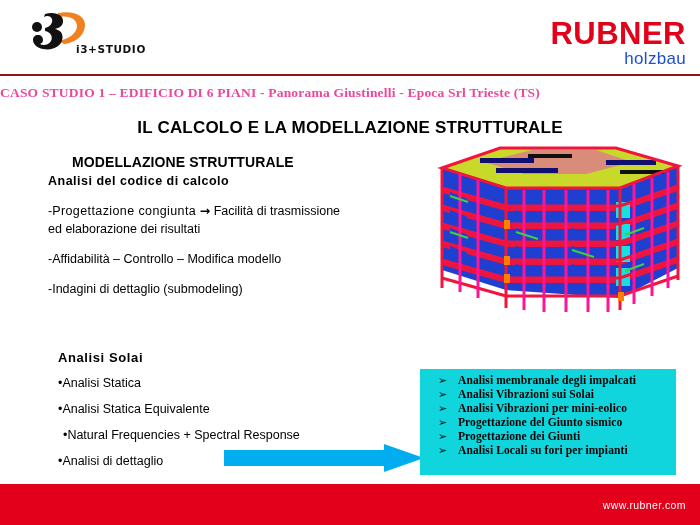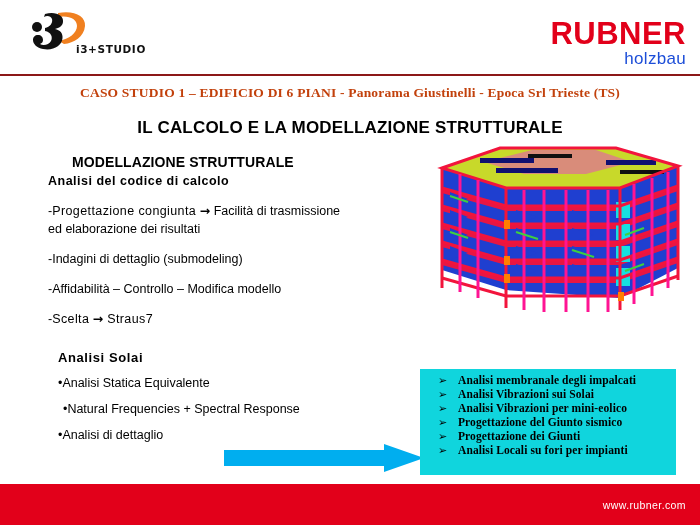--- a/index.html
+++ b/index.html
@@ -74,25 +74,24 @@
     color: #1d4ed8;
     line-height: 1.1;
     margin-top: 1px;
   }
 
   
   #case-title {
     position: absolute;
     left: 0; top: 85px;
     width: 700px;
-    text-align: center;
     font-family: "Liberation Serif", serif;
     font-size: 13.5px;
     font-weight: bold;
-    color: #c2410c;
+    color: #ec4899;
     letter-spacing: 0.2px;
     white-space: nowrap;
   }
 
   
   #main-heading {
     position: absolute;
     left: 0; top: 118px;
     width: 700px;
     text-align: center;
@@ -249,35 +248,32 @@
   <div class="sect-head">MODELLAZIONE STRUTTURALE</div>
   <div class="sect-sub">Analisi del codice di calcolo</div>
 
   <div class="para">
     <span>-</span><span class="b">Progettazione congiunta</span>
     <span class="arrow-glyph">→</span><span> Facilità di trasmissione</span><br>
     <span>ed elaborazione dei risultati</span>
   </div>
 
   <div class="para">
+    <span>-</span><span>Affidabilità – Controllo – Modifica modello</span>
+  </div>
+
+  <div class="para">
     <span>-</span><span>Indagini di dettaglio (submodeling)</span>
   </div>
 
-  <div class="para">
-    <span>-</span><span>Affidabilità – Controllo – Modifica modello</span>
-  </div>
-
-  <div class="para">
-    <span>-</span><span class="b">Scelta</span>
-    <span class="arrow-glyph">→</span><span class="b"> Straus7</span>
-  </div>
 </div>
 
 <div id="analisi-block">
   <div class="as-head">Analisi Solai</div>
+  <div class="as-item">•Analisi Statica</div>
   <div class="as-item">•Analisi Statica Equivalente</div>
   <div class="as-item indent">•Natural Frequencies + Spectral Response</div>
   <div class="as-item">•Analisi di dettaglio</div>
 </div>
 
 <svg id="flow-arrow" viewBox="0 0 200 28">
   <polygon points="0,6 160,6 160,0 200,14 160,28 160,22 0,22" fill="#00AEEF"></polygon>
 </svg>
 
 <div id="cyan-panel">

